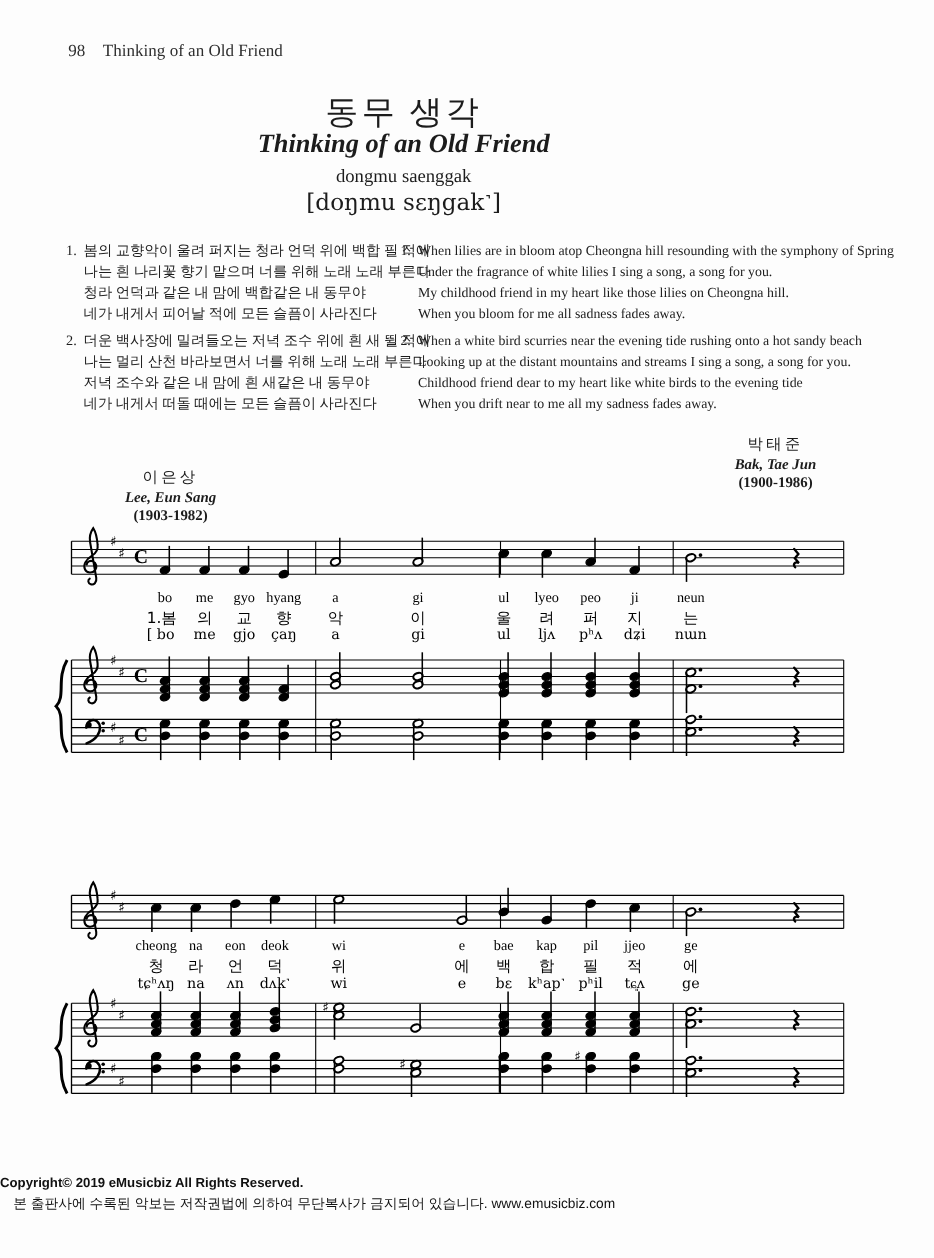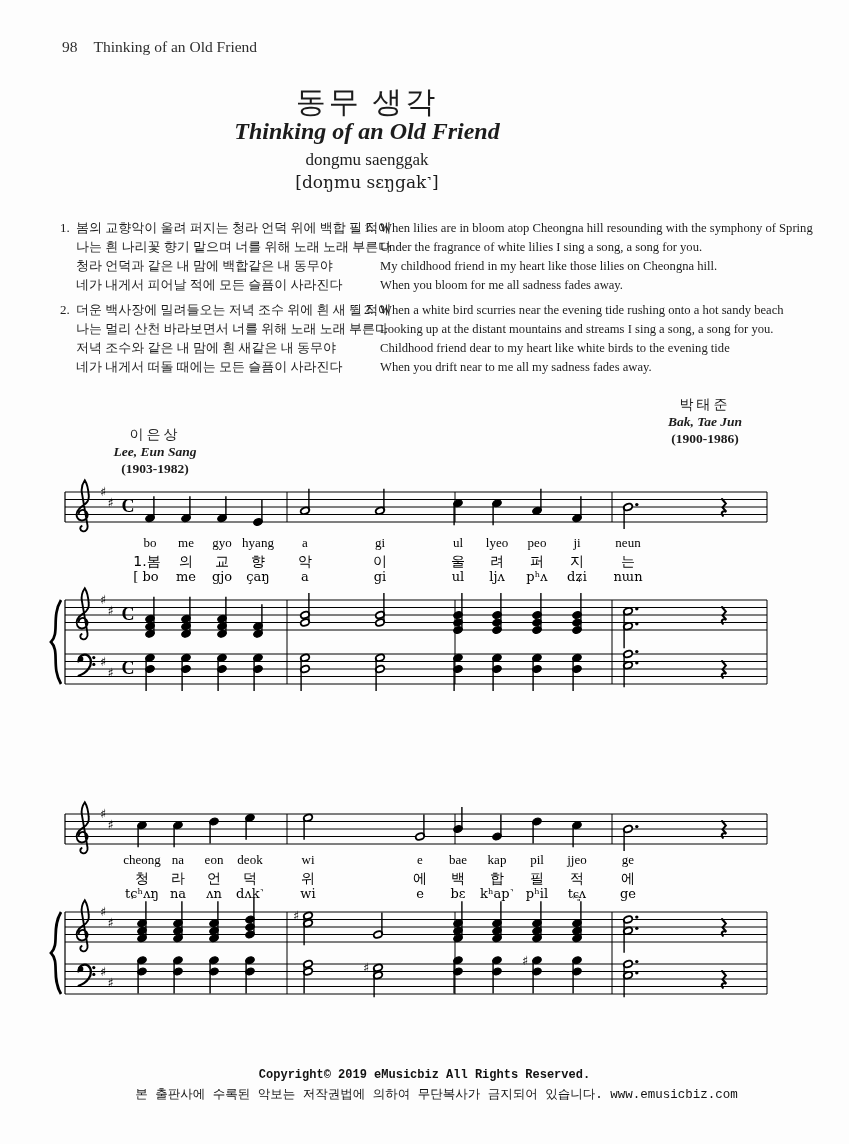--- a/index.html
+++ b/index.html
@@ -5,31 +5,31 @@
   html,body{margin:0;padding:0;}
   body{width:849px;height:1144px;background:#fdfdfd;position:relative;
        font-family:"Liberation Serif","DejaVu Serif",serif;color:#1c1c1c;}
   .page{position:absolute;inset:0;overflow:hidden;}
   .hdr{position:absolute;top:38px;left:62px;font-size:15.5px;color:#2e2e2e;}
   .hdr .pg{margin-right:16px;text-align:center;}
   .ttl{position:absolute;left:0;width:734px;text-align:center;}
   .t-kr{top:82px;font-size:30px;letter-spacing:3px;}
   .t-en{top:118px;font-size:24px;font-weight:bold;font-style:italic;}
   .t-rom{top:150px;font-size:17px;}
-  .t-ipa{top:172px;font-size:17px;font-family:"DejaVu Serif",serif;}
+  .t-ipa{top:172px;font-size:21px;font-family:"DejaVu Serif",serif;}
   .verse{position:absolute;display:flex;line-height:19px;}
   .verse .num{width:16px;flex:0 0 auto;}
   .verse.kr{font-size:13px;}
   .verse.en{font-size:12.6px;}
   .credit{position:absolute;width:150px;text-align:center;line-height:17px;}
   .credit .kr{font-size:14px;letter-spacing:3px;}
   .credit .en{font-size:13.5px;font-weight:bold;font-style:italic;}
   .credit .yr{font-size:13.5px;font-weight:bold;}
-  .ft{position:absolute;left:0;width:849px;text-align:center;
-      font-family:Liberation Mono, monospace;color:#111;}
+  .ft{position:absolute;left:0;width:849px;
+      font-family:Liberation Sans, sans-serif;color:#111;}
   .ft1{top:1068px;font-size:12px;font-weight:600;}
   .ft2{top:1086px;font-size:12.5px;padding-left:12px;}
   #score-svg{position:absolute;top:0;left:0;}
   #score-svg text{fill:#000;}
   #score-svg text.rom{font-family:"Liberation Serif","DejaVu Serif",serif;font-size:13px;}
   #score-svg text.kor{font-family:"DejaVu Sans",sans-serif;font-size:14px;}
   #score-svg text.ipa{font-family:"DejaVu Serif",serif;font-size:13px;}
   #score-svg text.ks,#score-svg text.acc{font-family:"DejaVu Sans",sans-serif;font-size:12.5px;}
   #score-svg text.time{font-family:"Liberation Serif",serif;font-size:18px;font-weight:bold;}
 </style>

